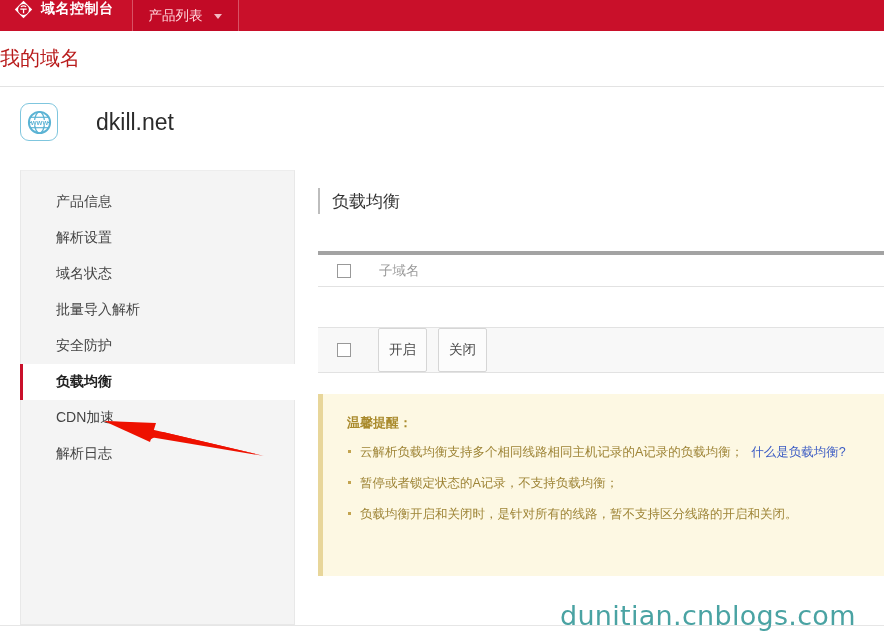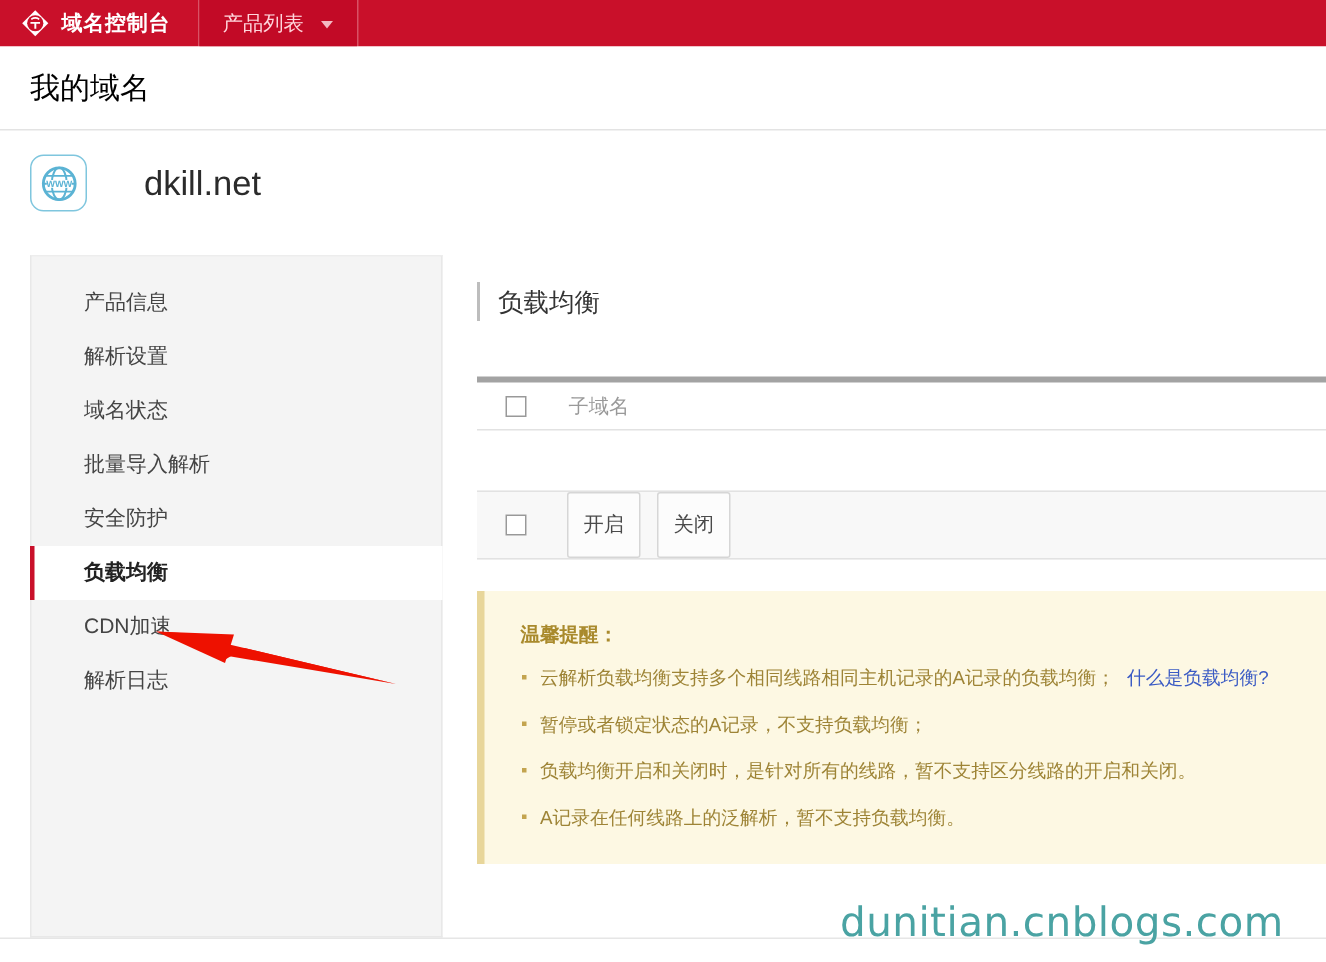--- a/index.html
+++ b/index.html
@@ -23,21 +23,20 @@
     left: 0; top: 0;
     width: 884px;
     height: 31px;
     background: #c8102e;
     background: #c9102a;
     display: flex;
     align-items: stretch;
   }
   .topbar-brand {
     display: flex;
-    align-items: center;
     padding: 0 18px 0 14px;
     gap: 8px;
   }
   .brand-logo {
     width: 19px;
     height: 19px;
     position: relative;
     display: block;
   }
   .brand-title {
@@ -77,23 +76,22 @@
     position: absolute;
     left: 0; top: 31px;
     width: 884px;
     height: 55px;
     background: #ffffff;
     border-bottom: 1px solid #e3e3e3;
     display: flex;
     align-items: center;
   }
   .nav-mydomain {
-    color: #000000;
+    color: #b91c1c;
     font-size: 20px;
-    margin-left: 20px;
     margin-right: 48px;
     white-space: nowrap;
   }
   .nav-tabs {
     display: flex;
     align-items: center;
     height: 55px;
   }
   .nav-tab {
     position: relative;
@@ -418,23 +416,20 @@
     <div class="notice-title">温馨提醒：</div>
     <div class="notice-item">
       <span>云解析负载均衡支持多个相同线路相同主机记录的A记录的负载均衡；</span><a class="notice-link">什么是负载均衡?</a>
     </div>
     <div class="notice-item">
       <span>暂停或者锁定状态的A记录，不支持负载均衡；</span>
     </div>
     <div class="notice-item">
       <span>负载均衡开启和关闭时，是针对所有的线路，暂不支持区分线路的开启和关闭。</span>
     </div>
-    <div class="notice-item">
-      <span>A记录在任何线路上的泛解析，暂不支持负载均衡。</span>
-    </div>
   </div>
 </div>
 
 <svg class="annot-arrow" viewBox="0 0 884 641">
   <polygon points="104,421 152,424 148,441 163,432 264,456 152,432 154,430" fill="#ee1100"></polygon>
   <polygon points="104,421 156,423 150,442" fill="#ee1100"></polygon>
   <polygon points="150,429 264,456 150,437" fill="#ee1100"></polygon>
 </svg>
 
 <div class="bottom-rule"></div>

